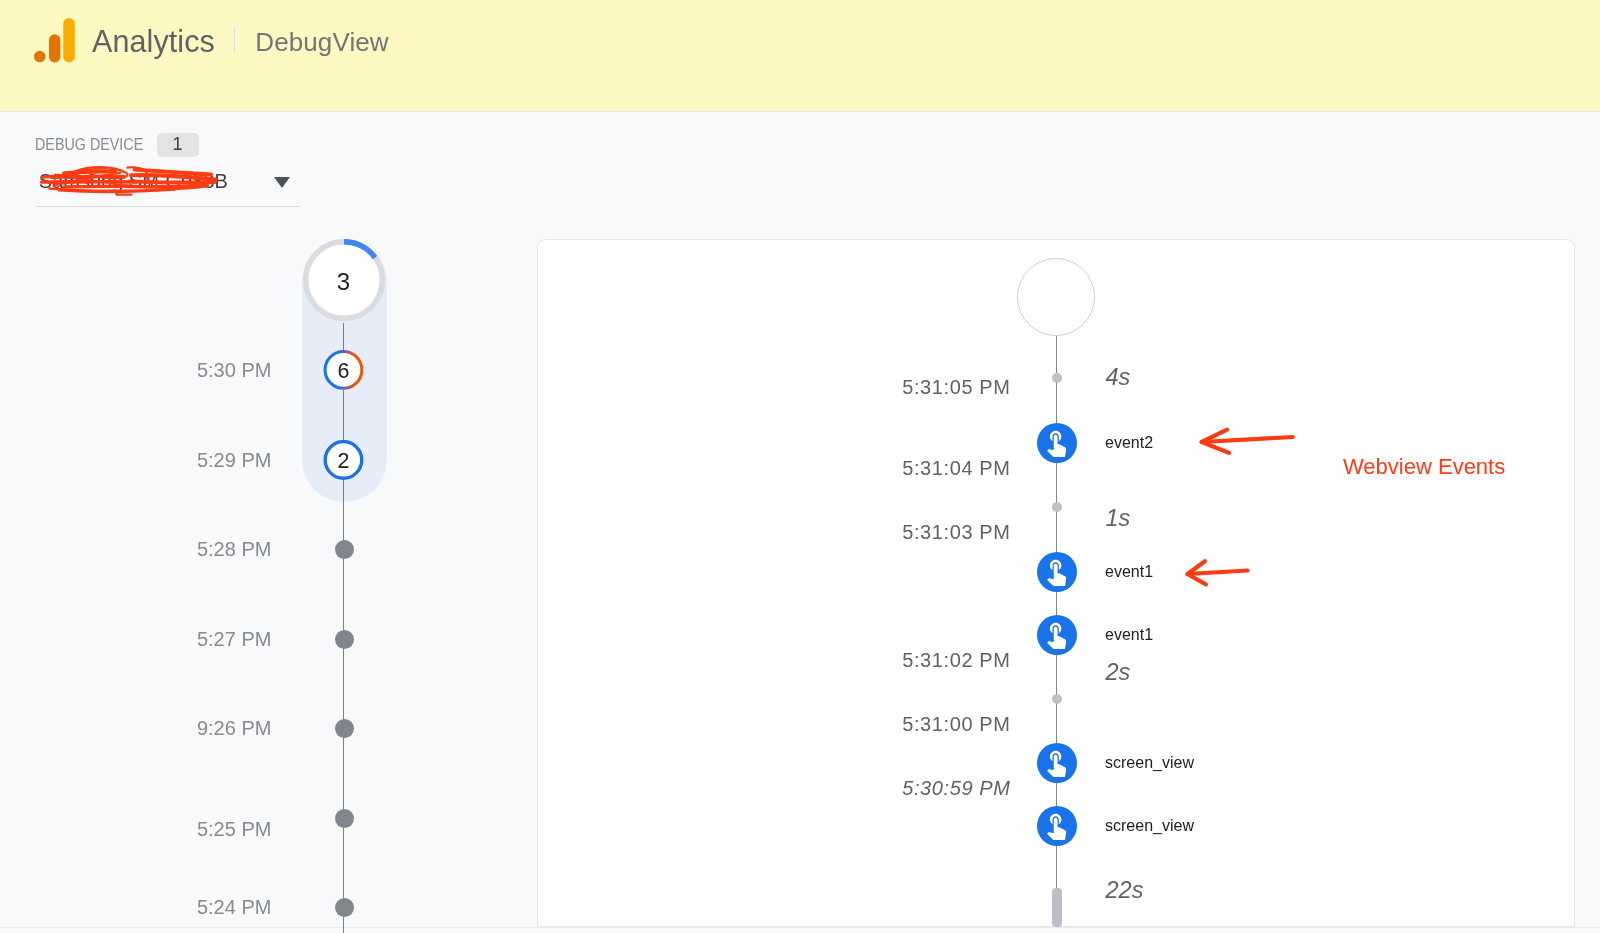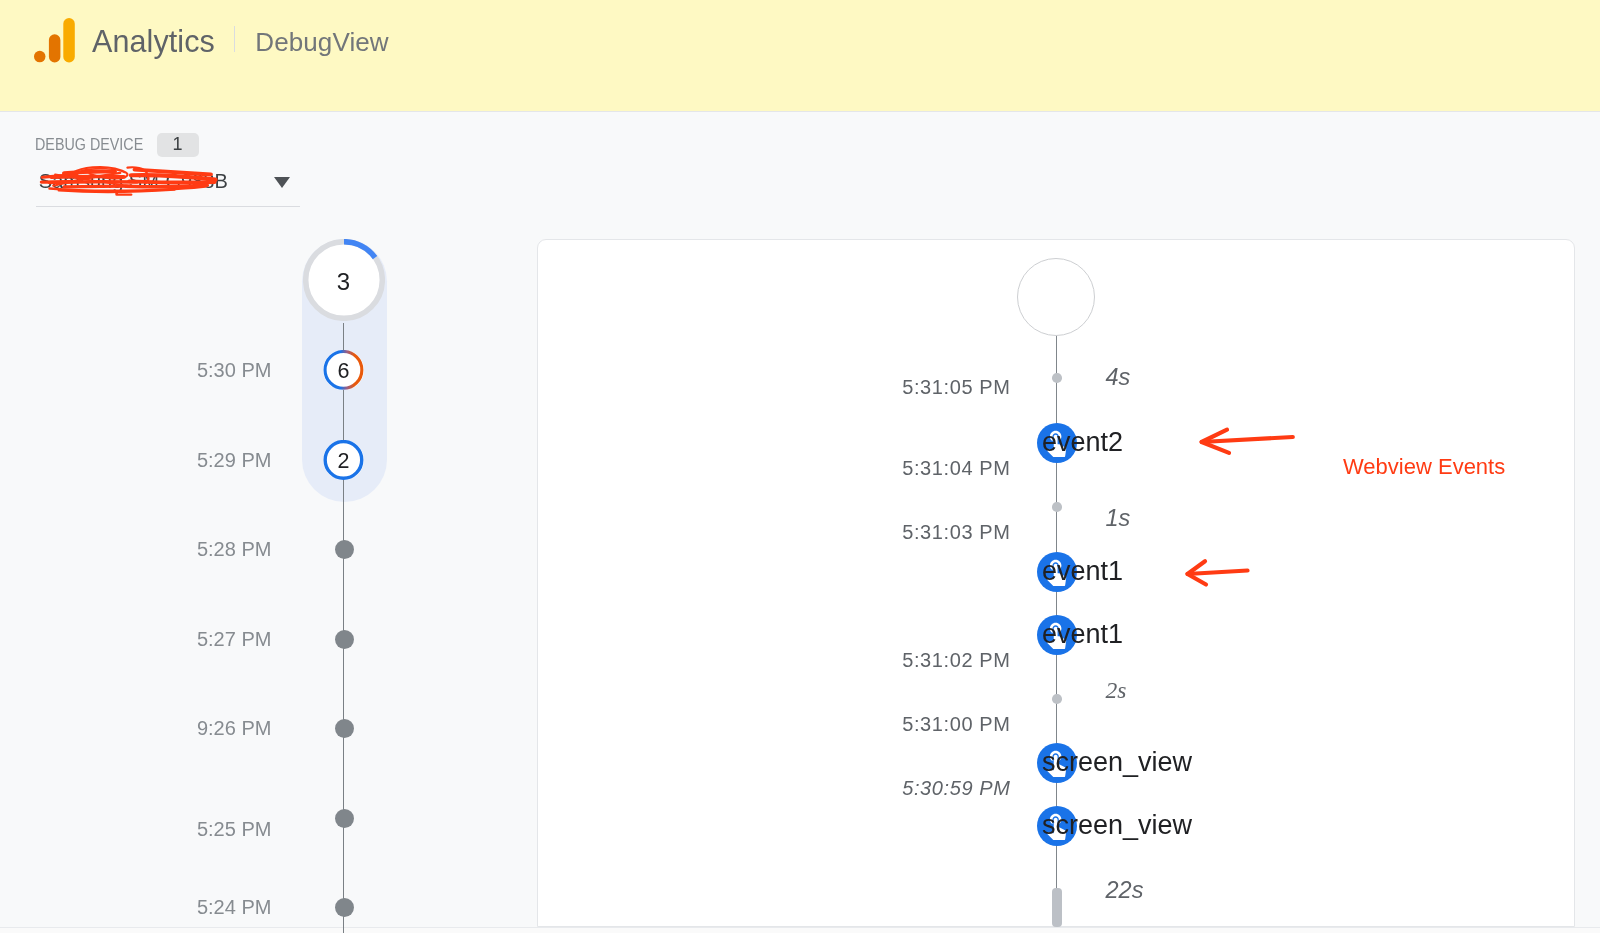--- a/index.html
+++ b/index.html
@@ -47,21 +47,21 @@
   .ring{position:absolute;width:41px;height:40px;border-radius:50%;background:#fff;display:flex;align-items:center;justify-content:center;font-size:21.5px;color:#202124;}
   .dot{position:absolute;width:19px;height:19px;border-radius:50%;background:#80868b;}
   .lt-time{position:absolute;font-size:20px;line-height:20px;color:var(--text-muted,#868b90);text-align:right;white-space:nowrap;}
 
   
   .card{position:absolute;left:537px;top:239px;width:1038px;height:688px;background:var(--card-bg,#fff);
         border:1px solid #e4e6e9;border-top-left-radius:9px;border-top-right-radius:9px;box-sizing:border-box;}
   .rt-line{position:absolute;left:1056px;top:297px;width:1.4px;height:630px;background:#80868b;}
   .rt-head{position:absolute;left:1017px;top:258px;width:78px;height:78px;border-radius:50%;background:#fff;border:1.4px solid #cdcfd2;box-sizing:border-box;}
   .ev-icon{position:absolute;width:40px;height:40px;border-radius:50%;background:var(--event-blue,#1a73e8);}
-  .ev-name{position:absolute;left:1042px;font-size:27px;line-height:21.2px;color:var(--text-primary,#202124);white-space:nowrap;}
+  .ev-name{position:absolute;left:1105px;font-size:16px;line-height:21.2px;color:var(--text-primary,#202124);white-space:nowrap;}
   .rt-time{position:absolute;font-size:20px;line-height:20px;color:var(--text-secondary,#5f6368);white-space:nowrap;text-align:right;letter-spacing:0.6px;}
   .gap-dot{position:absolute;width:9.5px;height:9.5px;border-radius:50%;background:#bdc1c6;left:1052.2px;}
   .gap-label{position:absolute;left:1105.5px;font-size:23.5px;line-height:23.5px;color:var(--text-secondary,#5f6368);font-style:italic;white-space:nowrap;}
   .tail-bar{position:absolute;left:1051.5px;width:10px;border-radius:4px;background:#bcc0c6;}
 
   
   .anno-text{position:absolute;font-size:22px;line-height:22px;color:var(--anno,#ff3b13);white-space:nowrap;
              text-shadow:0 1.5px 1.5px rgba(255,255,255,0.95), 1px 1px 0.5px rgba(255,255,255,0.8);margin-top:25px;}
 </style>
 </head>
@@ -194,21 +194,21 @@
     </div>
     <div class="ev-name" style="top: 561.2px;">event1</div>
     <div class="ev-icon" style="left: 1037px; top: 615px;">
       <svg width="30.6" height="30.6" viewBox="0 0 24 24" style="position:absolute;left:3.9px;top:3.9px;">
         <path fill="#ffffff" d="M9 11.24V7.5C9 6.12 10.12 5 11.5 5S14 6.12 14 7.5v3.74c1.21-.81 2-2.18 2-3.74C16 5.01 13.99 3 11.5 3S7 5.01 7 7.5c0 1.56.79 2.93 2 3.74zm9.84 4.63l-4.54-2.26c-.17-.07-.35-.11-.54-.11H13v-6c0-.83-.67-1.5-1.5-1.5S10 6.67 10 7.5v10.74l-3.43-.72c-.08-.01-.15-.03-.24-.03-.31 0-.59.13-.79.33l-.79.8 4.94 4.94c.27.27.65.44 1.06.44h6.79c.75 0 1.33-.55 1.44-1.28l.75-5.27c.01-.07.02-.14.02-.2 0-.62-.38-1.16-.91-1.38z"></path>
       </svg>
     </div>
     <div class="ev-name" style="top: 624.2px;">event1</div>
     <div class="rt-time" style="right: 589.5px; top: 649.8px;">5:31:02 PM</div>
     <div class="gap-dot" style="top: 694px;"></div>
-    <div class="gap-label" style="top: 679px; font-family: Liberation Serif, serif;">2s</div>
+    <div class="gap-label" style="top: 661px;">2s</div>
     <div class="rt-time" style="right: 589.5px; top: 713.8px;">5:31:00 PM</div>
     <div class="ev-icon" style="left: 1037px; top: 743px;">
       <svg width="30.6" height="30.6" viewBox="0 0 24 24" style="position:absolute;left:3.9px;top:3.9px;">
         <path fill="#ffffff" d="M9 11.24V7.5C9 6.12 10.12 5 11.5 5S14 6.12 14 7.5v3.74c1.21-.81 2-2.18 2-3.74C16 5.01 13.99 3 11.5 3S7 5.01 7 7.5c0 1.56.79 2.93 2 3.74zm9.84 4.63l-4.54-2.26c-.17-.07-.35-.11-.54-.11H13v-6c0-.83-.67-1.5-1.5-1.5S10 6.67 10 7.5v10.74l-3.43-.72c-.08-.01-.15-.03-.24-.03-.31 0-.59.13-.79.33l-.79.8 4.94 4.94c.27.27.65.44 1.06.44h6.79c.75 0 1.33-.55 1.44-1.28l.75-5.27c.01-.07.02-.14.02-.2 0-.62-.38-1.16-.91-1.38z"></path>
       </svg>
     </div>
     <div class="ev-name" style="top: 752.2px;">screen_view</div>
     <div class="rt-time" style="right: 589.5px; top: 777.8px; font-style: italic;">5:30:59 PM</div>
     <div class="ev-icon" style="left: 1037px; top: 806px;">
       <svg width="30.6" height="30.6" viewBox="0 0 24 24" style="position:absolute;left:3.9px;top:3.9px;">

